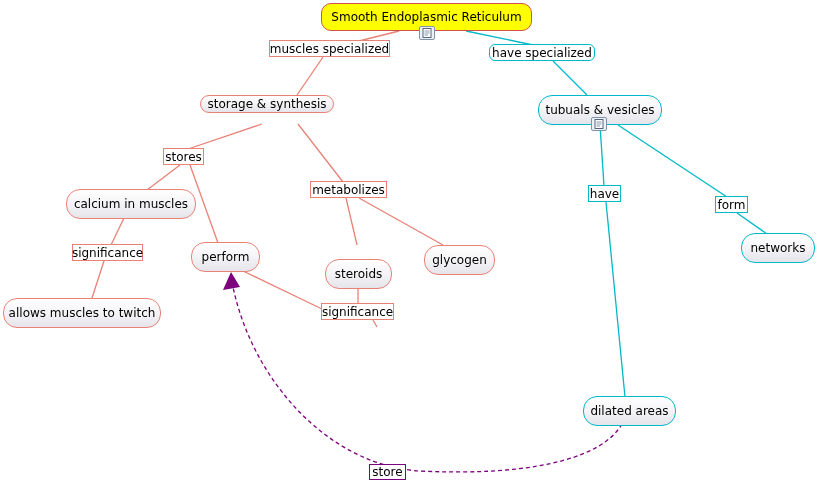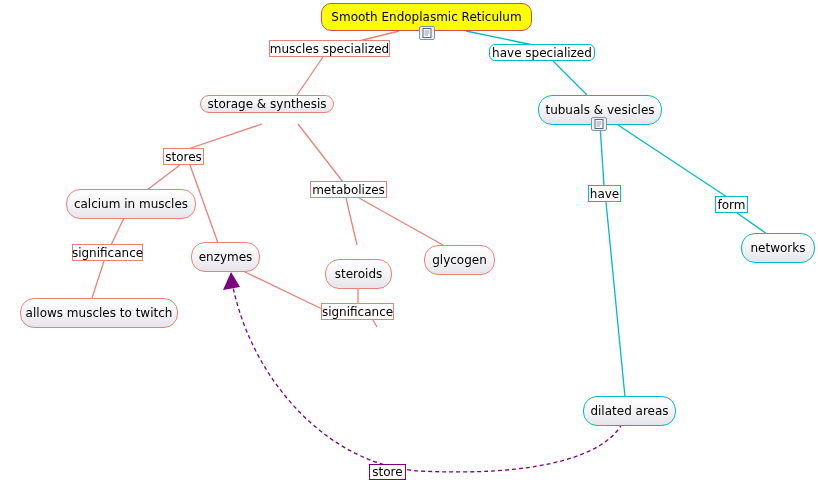--- a/index.html
+++ b/index.html
@@ -99,36 +99,36 @@
 
   <div class="concept cyan" style="left:538px;top:95px;width:124px;height:30px;">
     <span>tubuals &amp; vesicles</span>
   </div>
 
   <div class="concept" style="left:66px;top:189px;width:130px;height:30px;">
     <span>calcium in muscles</span>
   </div>
 
   <div class="concept" style="left:191px;top:242px;width:69px;height:30px;">
-    <span>enzymes</span>
+    <span>perform</span>
   </div>
 
   <div class="concept" style="left:325px;top:243px;width:67px;height:30px;margin-top:16px;">
     <span>steroids</span>
   </div>
 
   <div class="concept" style="left:424px;top:245px;width:71px;height:30px;">
     <span>glycogen</span>
   </div>
 
   <div class="concept cyan" style="left:741px;top:233px;width:74px;height:30px;">
     <span>networks</span>
   </div>
 
-  <div class="concept" style="left:20px;top:298px;width:158px;height:30px;">
+  <div class="concept" style="left:3px;top:298px;width:158px;height:30px;">
     <span>allows muscles to twitch</span>
   </div>
 
 
   <div class="concept cyan" style="left:583px;top:396px;width:93px;height:30px;">
     <span>dilated areas</span>
   </div>
 
   <div class="link-label" style="left:269px;top:40px;width:121px;height:17px;">
     <span>muscles specialized</span>

